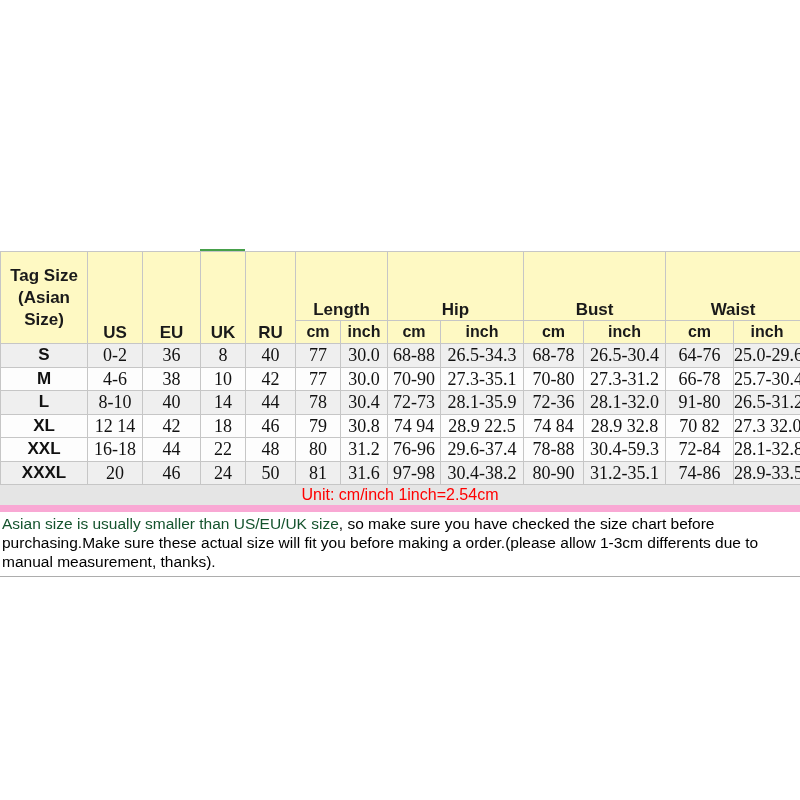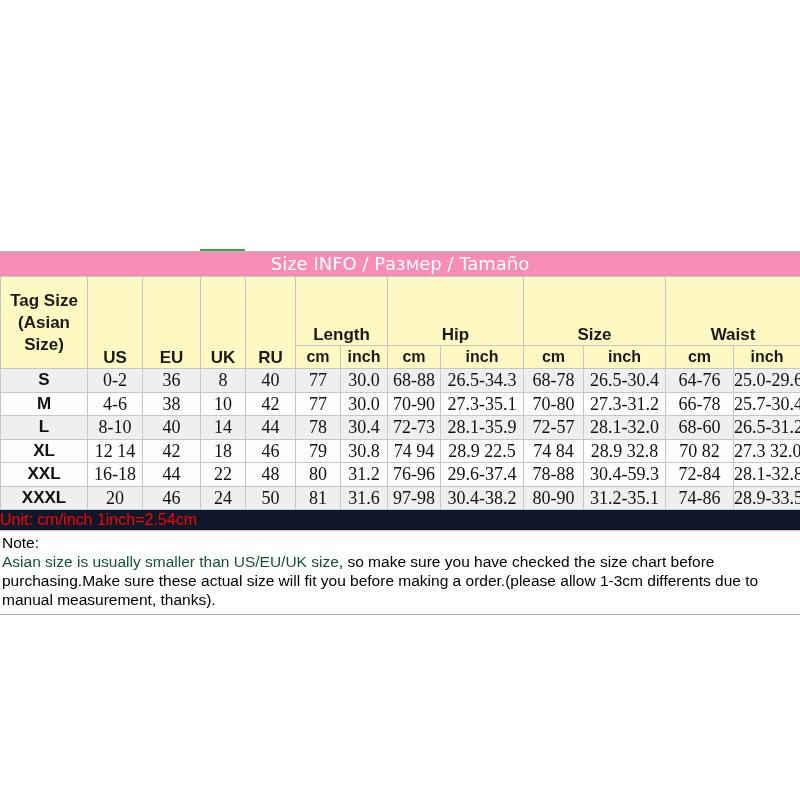--- a/index.html
+++ b/index.html
@@ -18,37 +18,34 @@
      color:#1a1a1a;font-size:17px;}
   th.tagsize{vertical-align:middle;line-height:22px;padding:0 4px;}
   th.colhead{vertical-align:bottom;padding-bottom:3px;}
   th.grouphead{vertical-align:bottom;padding-bottom:1px;height:68px;margin-top:16px;}
   tr.subhead th{font-size:16px;height:22px;vertical-align:middle;}
   tbody td{height:22.5px;font-family:"Liberation Serif",serif;font-size:18px;color:#111;
            vertical-align:middle;line-height:22px;white-space:nowrap;}
   tbody td.sizecol{font-family:"Liberation Sans",sans-serif;font-weight:bold;font-size:17px;}
   tr.stripe-gray td{background:#efefef;}
   tr.stripe-white td{background:#fdfdfd;}
-  .unit-row{height:20px;line-height:20px;color:#ff0000;
-            font-size:16px;border-bottom:1px solid #f9a8d4;background:#0f172a;}
+  .unit-row{height:20px;line-height:20px;text-align:center;color:#ff0000;
+            font-size:16px;border-bottom:7px solid #f9a8d4;background:#e5e5e5;}
   .note-box{border-bottom:1px solid #adadad;padding:2px 2px 5px 2px;background:#ffffff;
             font-size:15.5px;line-height:19px;color:#000;}
   .note-label{display:block;}
   .note-red{color:#14532d;}
 </style>
 </head>
 <body>
 
 <div class="page">
   <div class="green-line"></div>
 
   <div class="sheet">
-    <div class="title-bar">
-      <span>Size INFO / Размер / Tamaño</span>
-    </div>
 
     <table class="size-table">
       <colgroup>
         <col style="width:87px">
           <col style="width:55px">
           <col style="width:58px">
         <col style="width:45px">
           <col style="width:50px">
           <col style="width:45px">
         <col style="width:47px">
@@ -61,21 +58,21 @@
       </colgroup>
       <thead>
         <tr>
           <th class="tagsize" rowspan="2">Tag Size (Asian Size)</th>
           <th class="colhead" rowspan="2">US</th>
           <th class="colhead" rowspan="2">EU</th>
           <th class="colhead" rowspan="2">UK</th>
           <th class="colhead" rowspan="2">RU</th>
           <th class="grouphead" colspan="2">Length</th>
           <th class="grouphead" colspan="2">Hip</th>
-          <th class="grouphead" colspan="2">Size</th>
+          <th class="grouphead" colspan="2">Bust</th>
           <th class="grouphead" colspan="2">Waist</th>
         </tr>
         <tr class="subhead">
           <th>cm</th>
           <th>inch</th>
           <th>cm</th>
           <th>inch</th>
           <th>cm</th>
           <th>inch</th>
           <th>cm</th>
@@ -116,23 +113,23 @@
         <tr class="stripe-gray">
           <td class="sizecol">L</td>
           <td>8-10</td>
           <td>40</td>
           <td>14</td>
           <td>44</td>
           <td>78</td>
           <td>30.4</td>
           <td>72-73</td>
           <td>28.1-35.9</td>
-          <td>72-57</td>
+          <td>72-36</td>
           <td>28.1-32.0</td>
-          <td>68-60</td>
+          <td>91-80</td>
           <td>26.5-31.2</td>
         </tr>
         <tr class="stripe-white">
           <td class="sizecol">XL</td>
           <td>12 14</td>
           <td>42</td>
           <td>18</td>
           <td>46</td>
           <td>79</td>
           <td>30.8</td>
@@ -172,17 +169,16 @@
           <td>31.2-35.1</td>
           <td>74-86</td>
           <td>28.9-33.5</td>
         </tr>
       </tbody>
     </table>
 
     <div class="unit-row">Unit: cm/inch 1inch=2.54cm</div>
 
     <div class="note-box">
-      <span class="note-label">Note:</span>
       <span class="note-red">Asian size is usually smaller than US/EU/UK size</span><span>, so make sure you have checked the size chart before purchasing.Make sure these actual size will fit you before making a order.(please allow 1-3cm differents due to manual measurement, thanks).</span>
     </div>
   </div>
 </div>
 
 </body></html>

